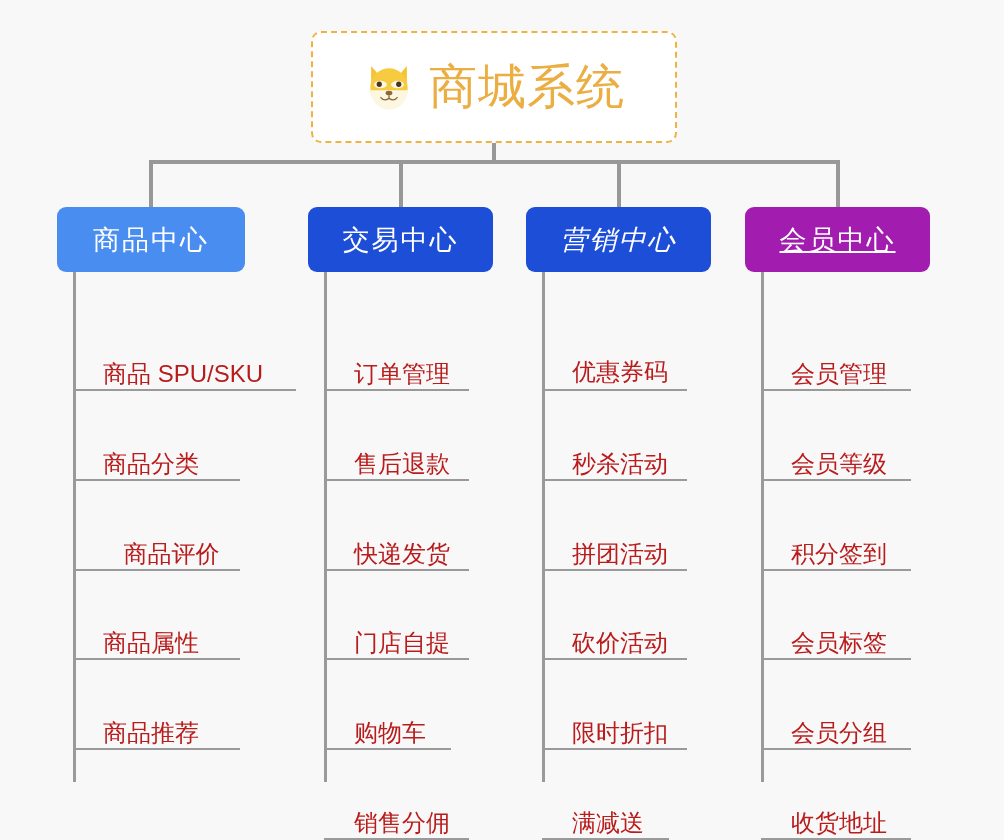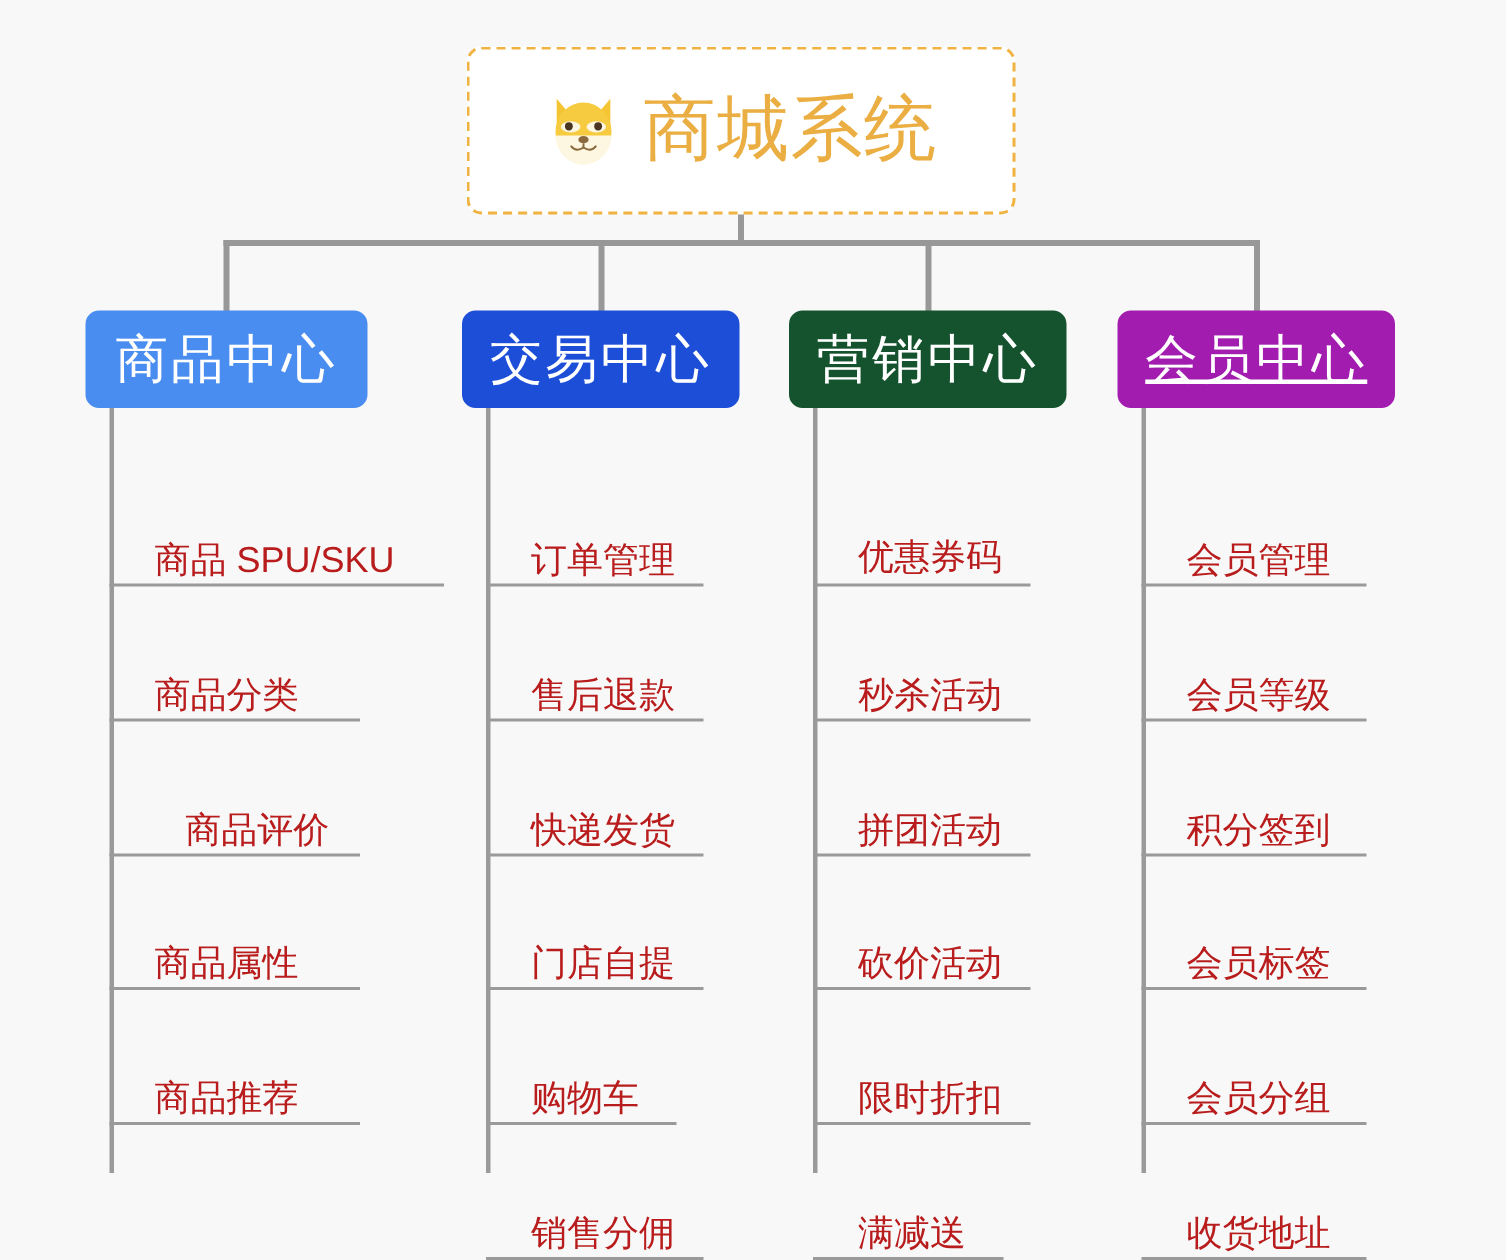--- a/index.html
+++ b/index.html
@@ -35,21 +35,21 @@
   .conn{position:absolute;background:#989898;}
   .conn-stem{left:492px;top:143px;width:4px;height:19px;}
   .conn-bus{left:149px;top:160px;width:691px;height:4px;}
   .conn-drop{top:160px;width:4px;height:48px;}
 
   
   .column{position:absolute;top:207px;}
   .col-header{
     height:65px;border-radius:9px;
     display:flex;align-items:center;justify-content:center;
-    color:#ffffff;font-size:35px;letter-spacing:2px;
+    color:#ffffff;font-size:27px;letter-spacing:2px;
     box-sizing:border-box;
   }
   .col-body{position:relative;margin-top:0;}
   .trunk{
     position:absolute;left:16px;top:0;width:3px;
     background:#9a9a9a;
   }
   .leaf{
     position:absolute;left:16px;
     box-sizing:border-box;
@@ -140,21 +140,21 @@
       <div class="leaf" style="top:436px;width:127px;">
           <span>购物车</span>
         </div>
       <div class="leaf" style="top:526px;width:145px;">
           <span>销售分佣</span>
         </div>
     </div>
   </div>
 
   <div class="column" style="left:526px;width:185px;">
-    <div class="col-header" style="background: #14532d;">
+    <div class="col-header" style="background: #1d4ed8; font-style: italic;">
       <span>营销中心</span>
     </div>
     <div class="col-body" style="height:510px;">
       <div class="trunk" style="height:510px;"></div>
       <div class="leaf" style="top:77px;width:145px;font-family:Liberation Mono, monospace;">
           <span>优惠券码</span>
         </div>
       <div class="leaf" style="top:167px;width:145px;">
           <span>秒杀活动</span>
         </div>

